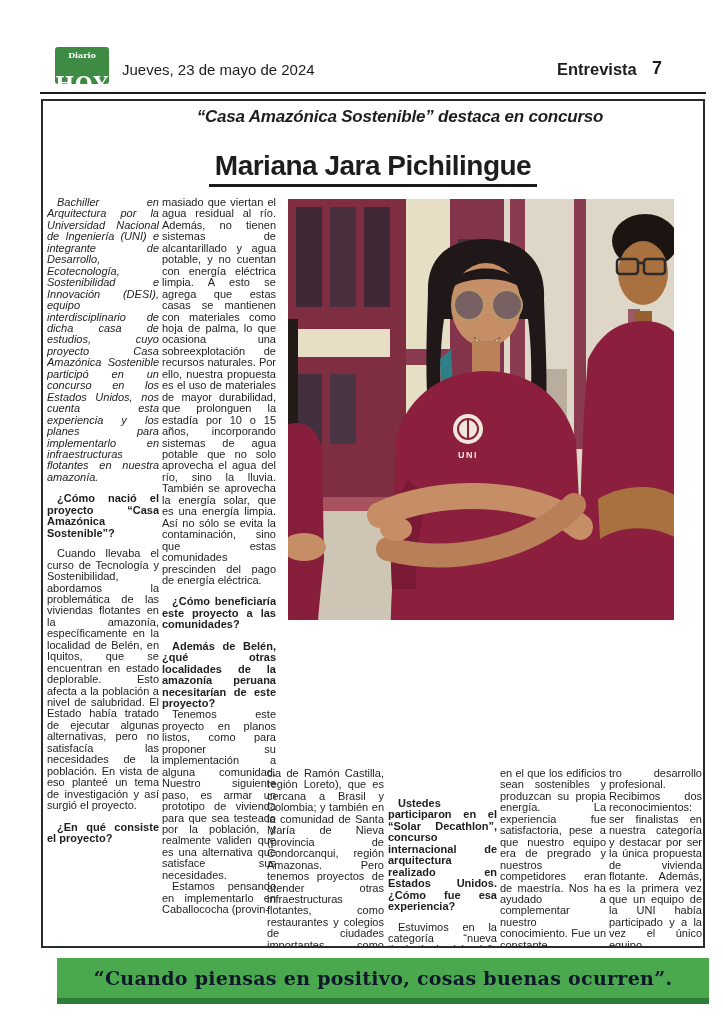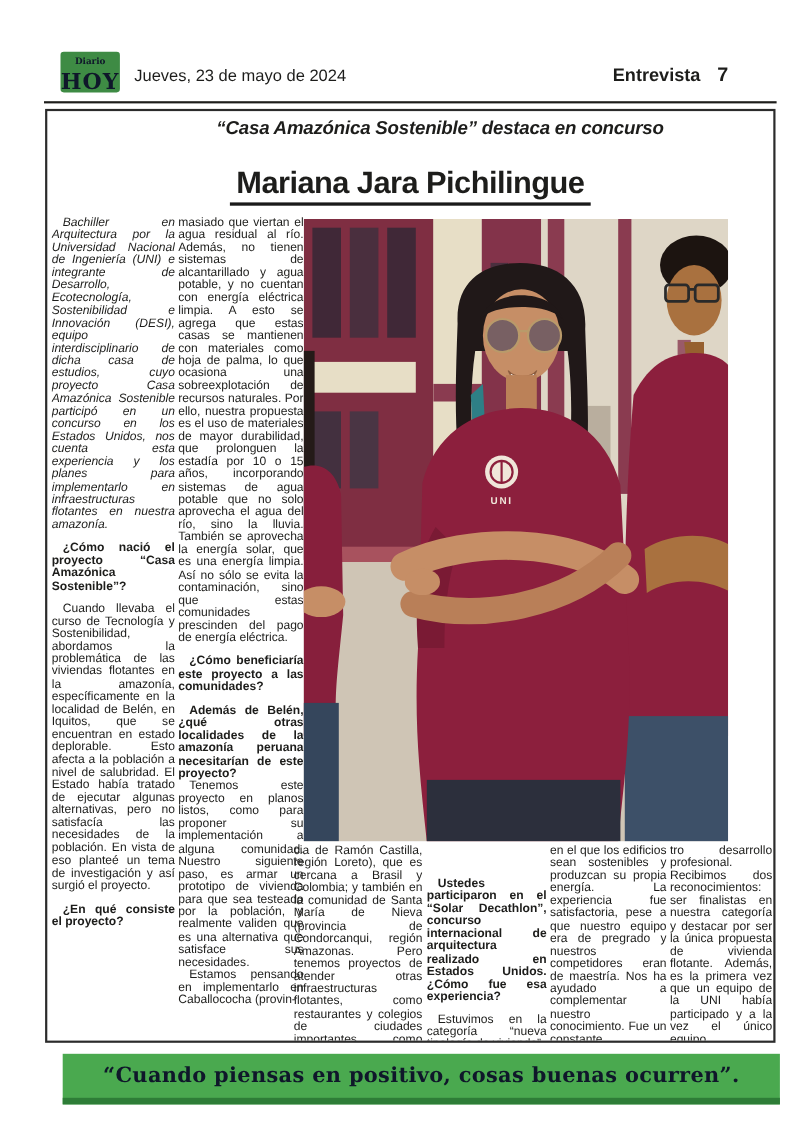--- a/index.html
+++ b/index.html
@@ -2,23 +2,23 @@
 <html><head>
 <meta charset="utf-8">
 <style>
   html,body{margin:0;padding:0;background:#ffffff;}
   body{width:723px;height:1024px;position:relative;overflow:hidden;
        font-family:"Liberation Sans", sans-serif;color:#1d1d1b;}
   .abs{position:absolute;}
 
   
   .logo{left:55px;top:47px;width:54px;height:37px;background:#3e8b44;border-radius:3px;
-        color:#0f172a;text-align:center;line-height:1;}
+        color:#ffffff;text-align:center;line-height:1;}
   .logo .small{display:block;font-family:"DejaVu Serif",serif;font-weight:bold;font-size:8px;padding-top:4px;}
-  .logo .big{display:block;font-family:"DejaVu Serif",serif;font-weight:bold;font-size:20px;letter-spacing:1px;margin-top:5px;}
+  .logo .big{display:block;font-family:"DejaVu Serif",serif;font-weight:bold;font-size:20px;letter-spacing:1px;margin-top:15px;}
   .date{left:122px;top:61px;font-size:15px;}
   .section{left:517px;top:60px;font-size:16.5px;font-weight:bold;margin-left:40px;}
   .pagenum{left:652px;top:58px;font-size:18px;font-weight:bold;}
   .header-rule{left:40px;top:92px;width:666px;height:2px;background:#1d1d1b;}
 
   
   .frame{left:41px;top:99px;width:664px;height:849px;border:2px solid #2b2b2b;box-sizing:border-box;background:#fff;}
   .kicker{left:41px;top:106px;width:664px;text-align:center;
           font-size:17px;line-height:21px;font-weight:bold;font-style:italic;letter-spacing:-0.2px;margin-left:27px;}
   .title-wrap{left:41px;top:150px;width:664px;text-align:center;}
@@ -34,21 +34,21 @@
   .col-5{left:500px;top:768px;width:106px;height:178px;}
   .col-6{left:609px;top:768px;width:93px;height:178px;}
   .blk{margin:0;}
   .blk.intro{font-style:italic;text-indent:10px;}
   .blk.question{font-weight:bold;text-indent:10px;margin:10px 0 9px 0;}
   .blk.question-tight{font-weight:bold;text-indent:10px;margin:10px 0 0 0;}
   .blk.body{margin:0;text-indent:10px;}
   .blk.cont{margin:0;}
 
   
-  .photo{left:276px;top:199px;width:386px;height:566px;overflow:hidden;}
+  .photo{left:288px;top:199px;width:386px;height:421px;overflow:hidden;}
 
   
   .footer-bar{left:57px;top:958px;width:652px;height:40px;background:#4aa94f;
               border-bottom:6px solid #2e7d37;text-align:center;}
   .footer-bar .quote{color:#0f172a;font-family:"DejaVu Serif",serif;font-weight:bold;
                      font-size:19px;line-height:40px;letter-spacing:0.3px;}
 </style>
 </head>
 <body>
 

